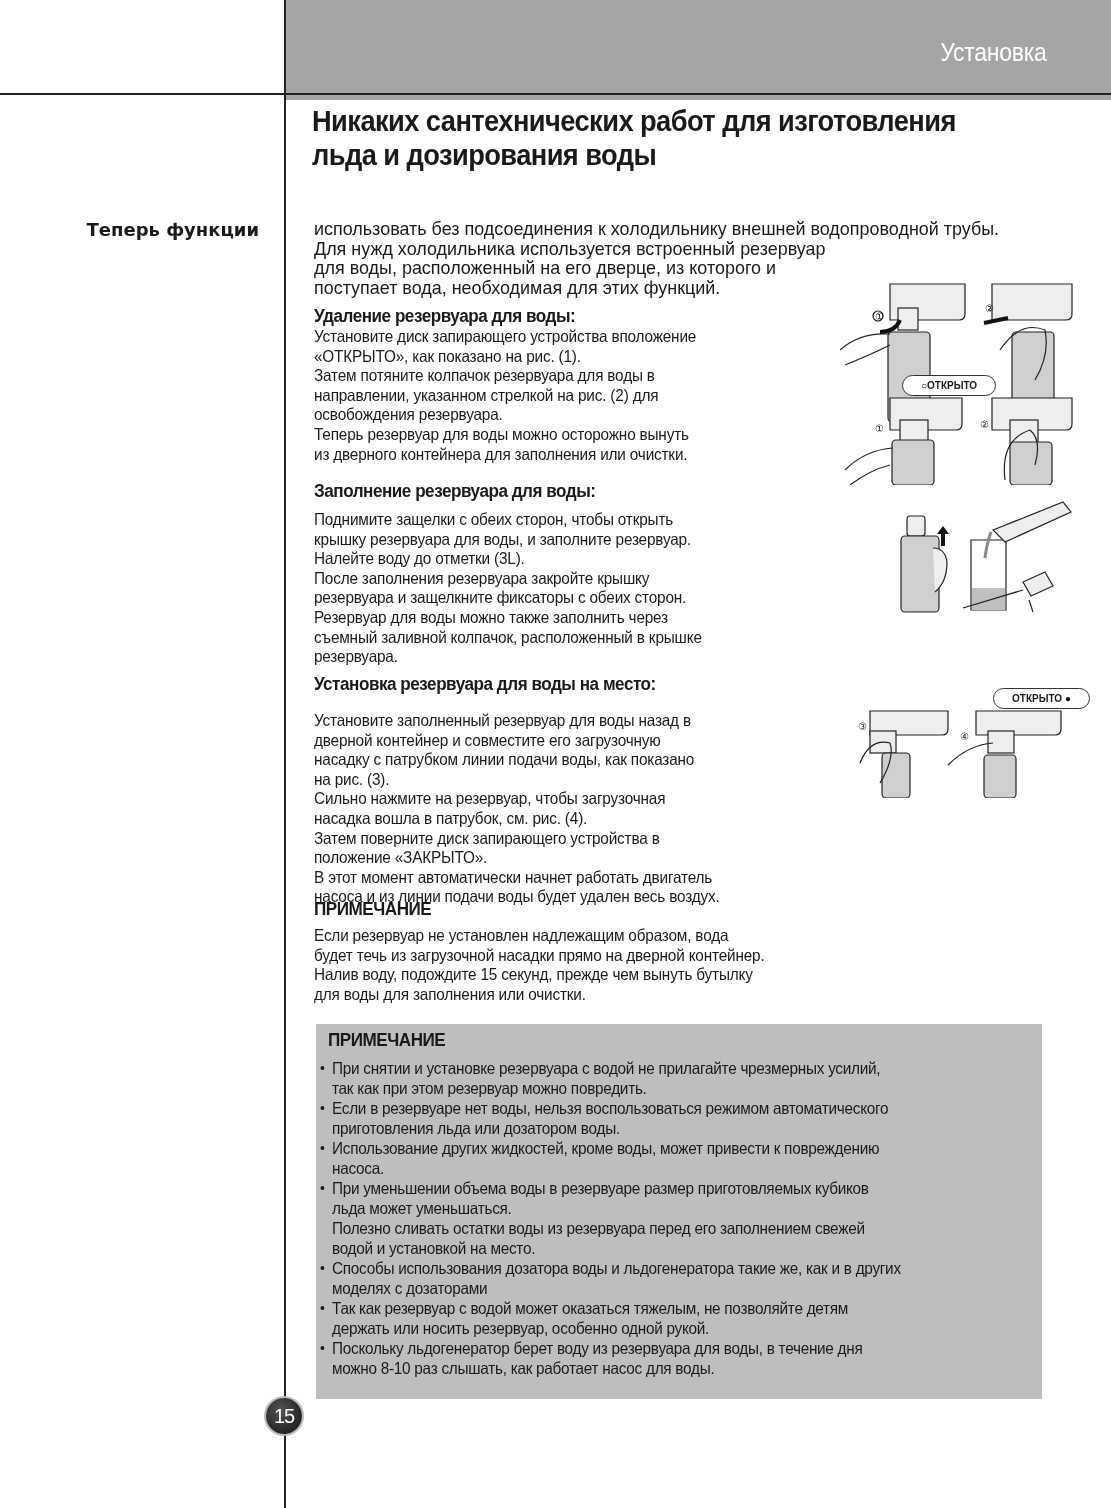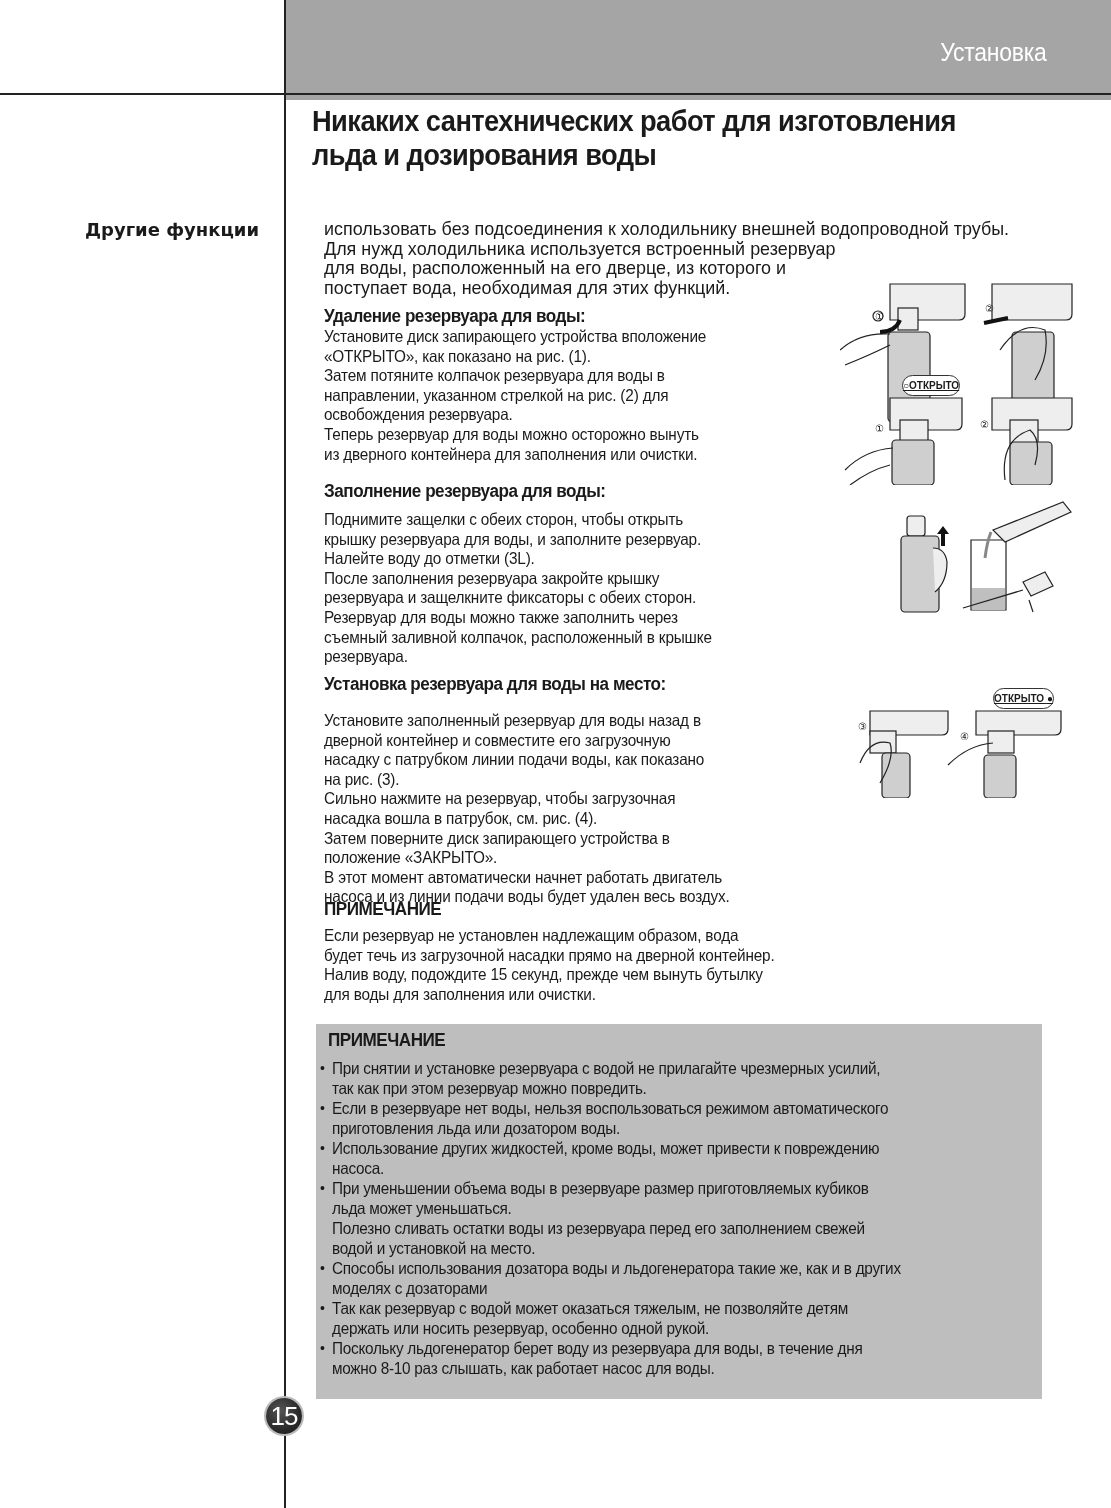--- a/index.html
+++ b/index.html
@@ -25,67 +25,67 @@
     }
     .intro p { margin: 0; transform: scaleX(0.97); transform-origin: left top; white-space: nowrap; }
     .sub-h {
       font-weight: bold; font-size: 18px; line-height: 22px; letter-spacing: -0.5px; margin: 0;
       transform: scaleX(0.95); transform-origin: left top; white-space: nowrap;
     }
     .para p {
       margin: 0; font-size: 16.5px; line-height: 19.6px; white-space: nowrap;
       transform: scaleX(0.93); transform-origin: left top; letter-spacing: -0.2px;
     }
-    .block { position: absolute; left: 324px; }
+    .block { position: absolute; left: 314px; }
     .note-box {
       position: absolute; left: 316px; top: 1024px; width: 726px; height: 375px;
       background: #bebebe;
     }
     .note-box .nb-title {
       position: absolute; left: 12px; top: 6px; font-weight: bold; font-size: 18px; letter-spacing: -0.5px;
       transform: scaleX(0.95); transform-origin: left top;
     }
     .note-box ul { position: absolute; left: 4px; top: 34px; margin: 0; padding: 0; list-style: none; width: 720px; }
     .note-box li {
       position: relative; padding-left: 12px; font-size: 16.5px; line-height: 20px;
       letter-spacing: -0.3px; white-space: nowrap;
     }
     .note-box li .bullet { position: absolute; left: 0; top: 0; font-size: 14px; }
     .note-box li span.txt { display: block; transform: scaleX(0.93); transform-origin: left top; }
     .page-num {
       position: absolute; left: 266px; top: 1398px; width: 36px; height: 36px; border-radius: 50%;
       background: radial-gradient(circle at 40% 35%, #555 0%, #2a2a2a 60%, #1a1a1a 100%);
       box-shadow: 0 0 0 2px #bbb;
-      color: #fff; font-size: 26px; line-height: 36px; text-align: center; letter-spacing: -1px;
+      color: #fff; font-size: 20px; line-height: 36px; text-align: center; letter-spacing: -1px;
     }
     .fig { position: absolute; }
     .badge {
       position: absolute; background: #fff; border: 1.5px solid #333; border-radius: 12px;
-      font-weight: bold; font-size: 10px; padding: 4px 0; white-space: nowrap; text-decoration: underline;
+      font-weight: bold; font-size: 10px; padding: 4px 18px; white-space: nowrap;
     }
     svg .ln { fill: none; stroke: #222; stroke-width: 1.2; }
     svg .shade { fill: #cfcfcf; stroke: #222; stroke-width: 1.2; }
     svg .light { fill: #eeeeee; stroke: #222; stroke-width: 1.2; }
     svg .num { font-family: "Liberation Sans", sans-serif; font-size: 10px; fill: #222; }
   </style>
 </head>
 <body>
 
 <div class="header-band">
   <div class="section-title">Установка</div>
 </div>
 <div class="vrule"></div>
 <div class="hrule"></div>
 
 <h1 class="page-title">
   <span>Никаких сантехнических работ для изготовления</span><br>
   <span>льда и дозирования воды</span>
 </h1>
 
-<div class="side-label">Другие функции</div>
+<div class="side-label">Теперь функции</div>
 
 <div class="block intro" style="top:219px;">
   <p style="font-size:18.5px;line-height:19.5px;">использовать без подсоединения к холодильнику внешней водопроводной трубы.</p>
   <p style="font-size:18.5px;line-height:19.5px;">Для нужд холодильника используется встроенный резервуар</p>
   <p style="font-size:18.5px;line-height:19.5px;">для воды, расположенный на его дверце, из которого и</p>
   <p style="font-size:18.5px;line-height:19.5px;">поступает вода, необходимая для этих функций.</p>
 </div>
 
 <div class="block" style="top:305px;">
   <div class="sub-h">Удаление резервуара для воды:</div>

